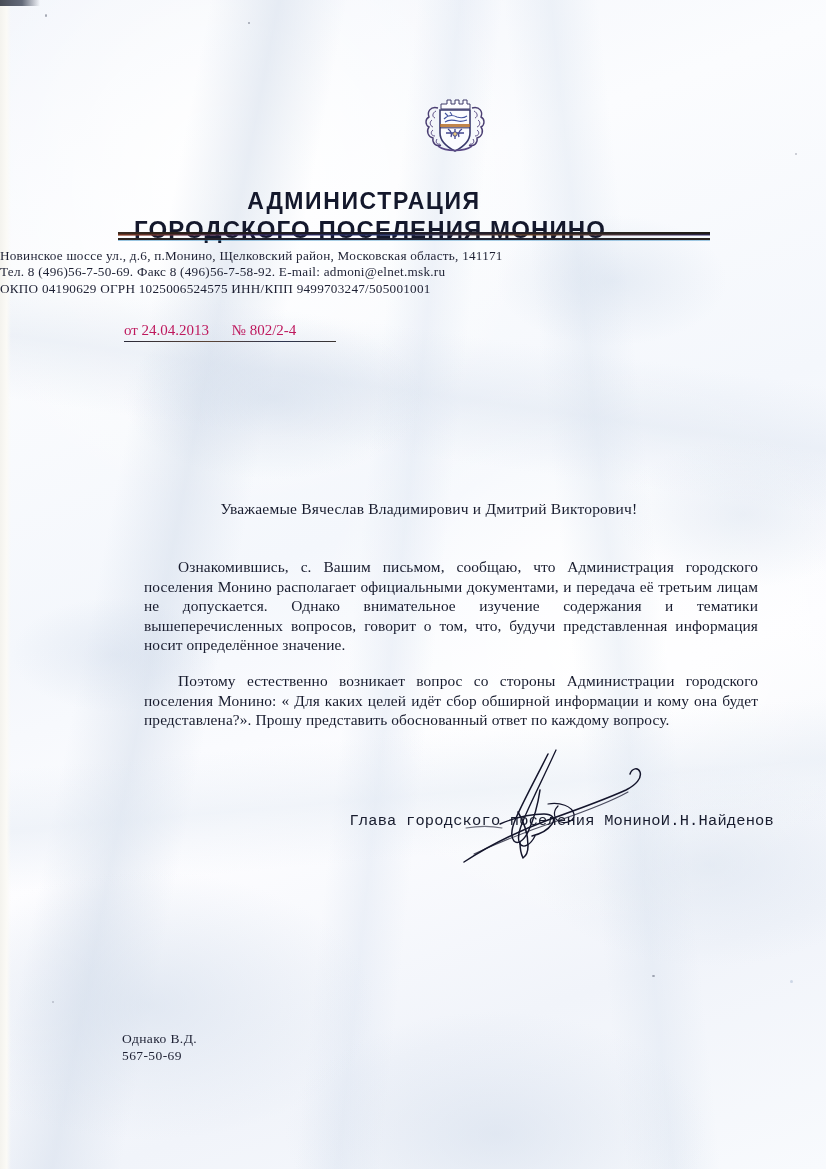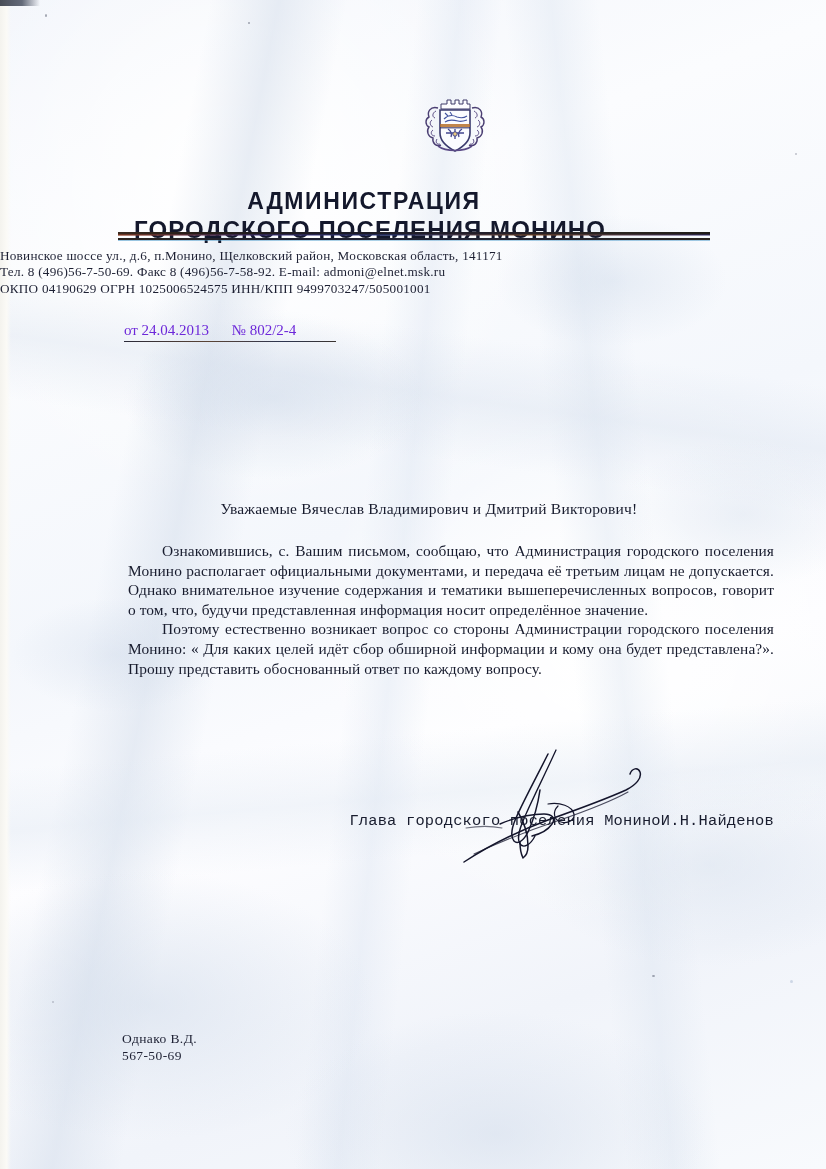--- a/index.html
+++ b/index.html
@@ -159,21 +159,21 @@
   .contacts .c-line { white-space: nowrap; }
 
   
   .refblock {
     position: absolute;
     left: 124px;
     top: 320px;
     font-family: "Liberation Serif", serif;
     font-size: 15px;
     line-height: 20px;
-    color: #6d28d9;
+    color: #be185d;
   }
   .refblock .ref-row {
     position: relative;
     display: block;
     white-space: pre;
     padding-bottom: 2px;
     margin-bottom: 2px;
   }
   .refblock .ref-row::after {
     content: "";
@@ -217,21 +217,21 @@
     top: 541px;
     width: 646px;
     font-family: "Liberation Serif", serif;
     font-size: 15.4px;
     line-height: 19.6px;
     color: #181c2e;
     text-align: justify;
     letter-spacing: 0.1px;
   }
   .body-text p {
-    margin: 0;
+    margin: 16px;
     text-indent: 34px;
   }
 
   .sign-row {
     position: absolute;
     left: 128px;
     top: 812px;
     width: 646px;
     font-family: Liberation Mono, monospace;
     font-size: 15.4px;

